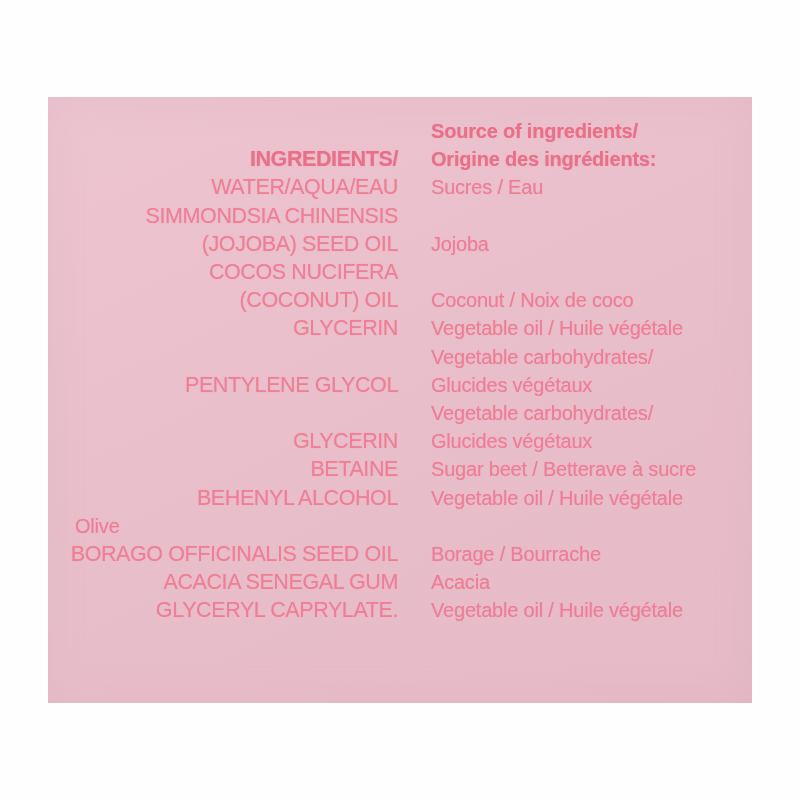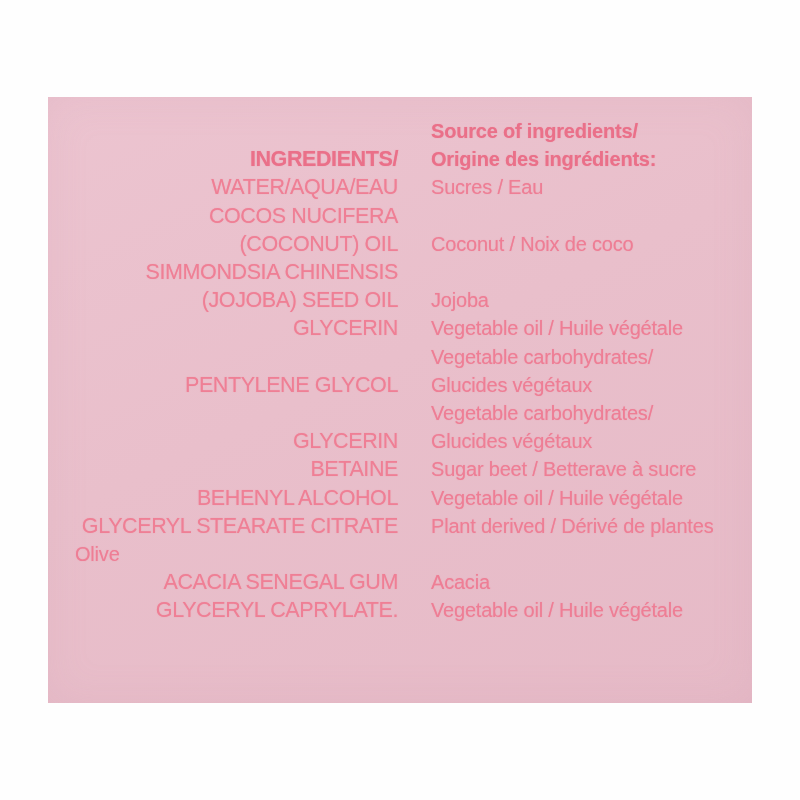--- a/index.html
+++ b/index.html
@@ -85,34 +85,34 @@
           <div class="row">
             <div class="cell left">
               <div class="line">WATER/AQUA/EAU</div>
             </div>
             <div class="cell right">
               <div class="line">Sucres / Eau</div>
             </div>
           </div>
           <div class="row">
             <div class="cell left">
+              <div class="line">SIMMONDSIA CHINENSIS</div>
+              <div class="line">(JOJOBA) SEED OIL</div>
+            </div>
+            <div class="cell right">
+              <div class="line">Jojoba</div>
+            </div>
+          </div>
+          <div class="row">
+            <div class="cell left">
               <div class="line">COCOS NUCIFERA</div>
               <div class="line">(COCONUT) OIL</div>
             </div>
             <div class="cell right">
               <div class="line">Coconut / Noix de coco</div>
-            </div>
-          </div>
-          <div class="row">
-            <div class="cell left">
-              <div class="line">SIMMONDSIA CHINENSIS</div>
-              <div class="line">(JOJOBA) SEED OIL</div>
-            </div>
-            <div class="cell right">
-              <div class="line">Jojoba</div>
             </div>
           </div>
           <div class="row">
             <div class="cell left">
               <div class="line">GLYCERIN</div>
             </div>
             <div class="cell right">
               <div class="line">Vegetable oil / Huile végétale</div>
             </div>
           </div>
@@ -144,30 +144,30 @@
           </div>
           <div class="row">
             <div class="cell left">
               <div class="line">BEHENYL ALCOHOL</div>
             </div>
             <div class="cell right">
               <div class="line">Vegetable oil / Huile végétale</div>
             </div>
           </div>
           <div class="row">
-            <div class="cell left">
-              <div class="line">GLYCERYL STEARATE CITRATE</div>
-            </div>
             <div class="cell right">
-              <div class="line">Plant derived / Dérivé de plantes</div>
+              <div class="line">Olive</div>
             </div>
           </div>
           <div class="row">
+            <div class="cell left">
+              <div class="line">BORAGO OFFICINALIS SEED OIL</div>
+            </div>
             <div class="cell right">
-              <div class="line">Olive</div>
+              <div class="line">Borage / Bourrache</div>
             </div>
           </div>
           <div class="row">
             <div class="cell left">
               <div class="line">ACACIA SENEGAL GUM</div>
             </div>
             <div class="cell right">
               <div class="line">Acacia</div>
             </div>
           </div>

